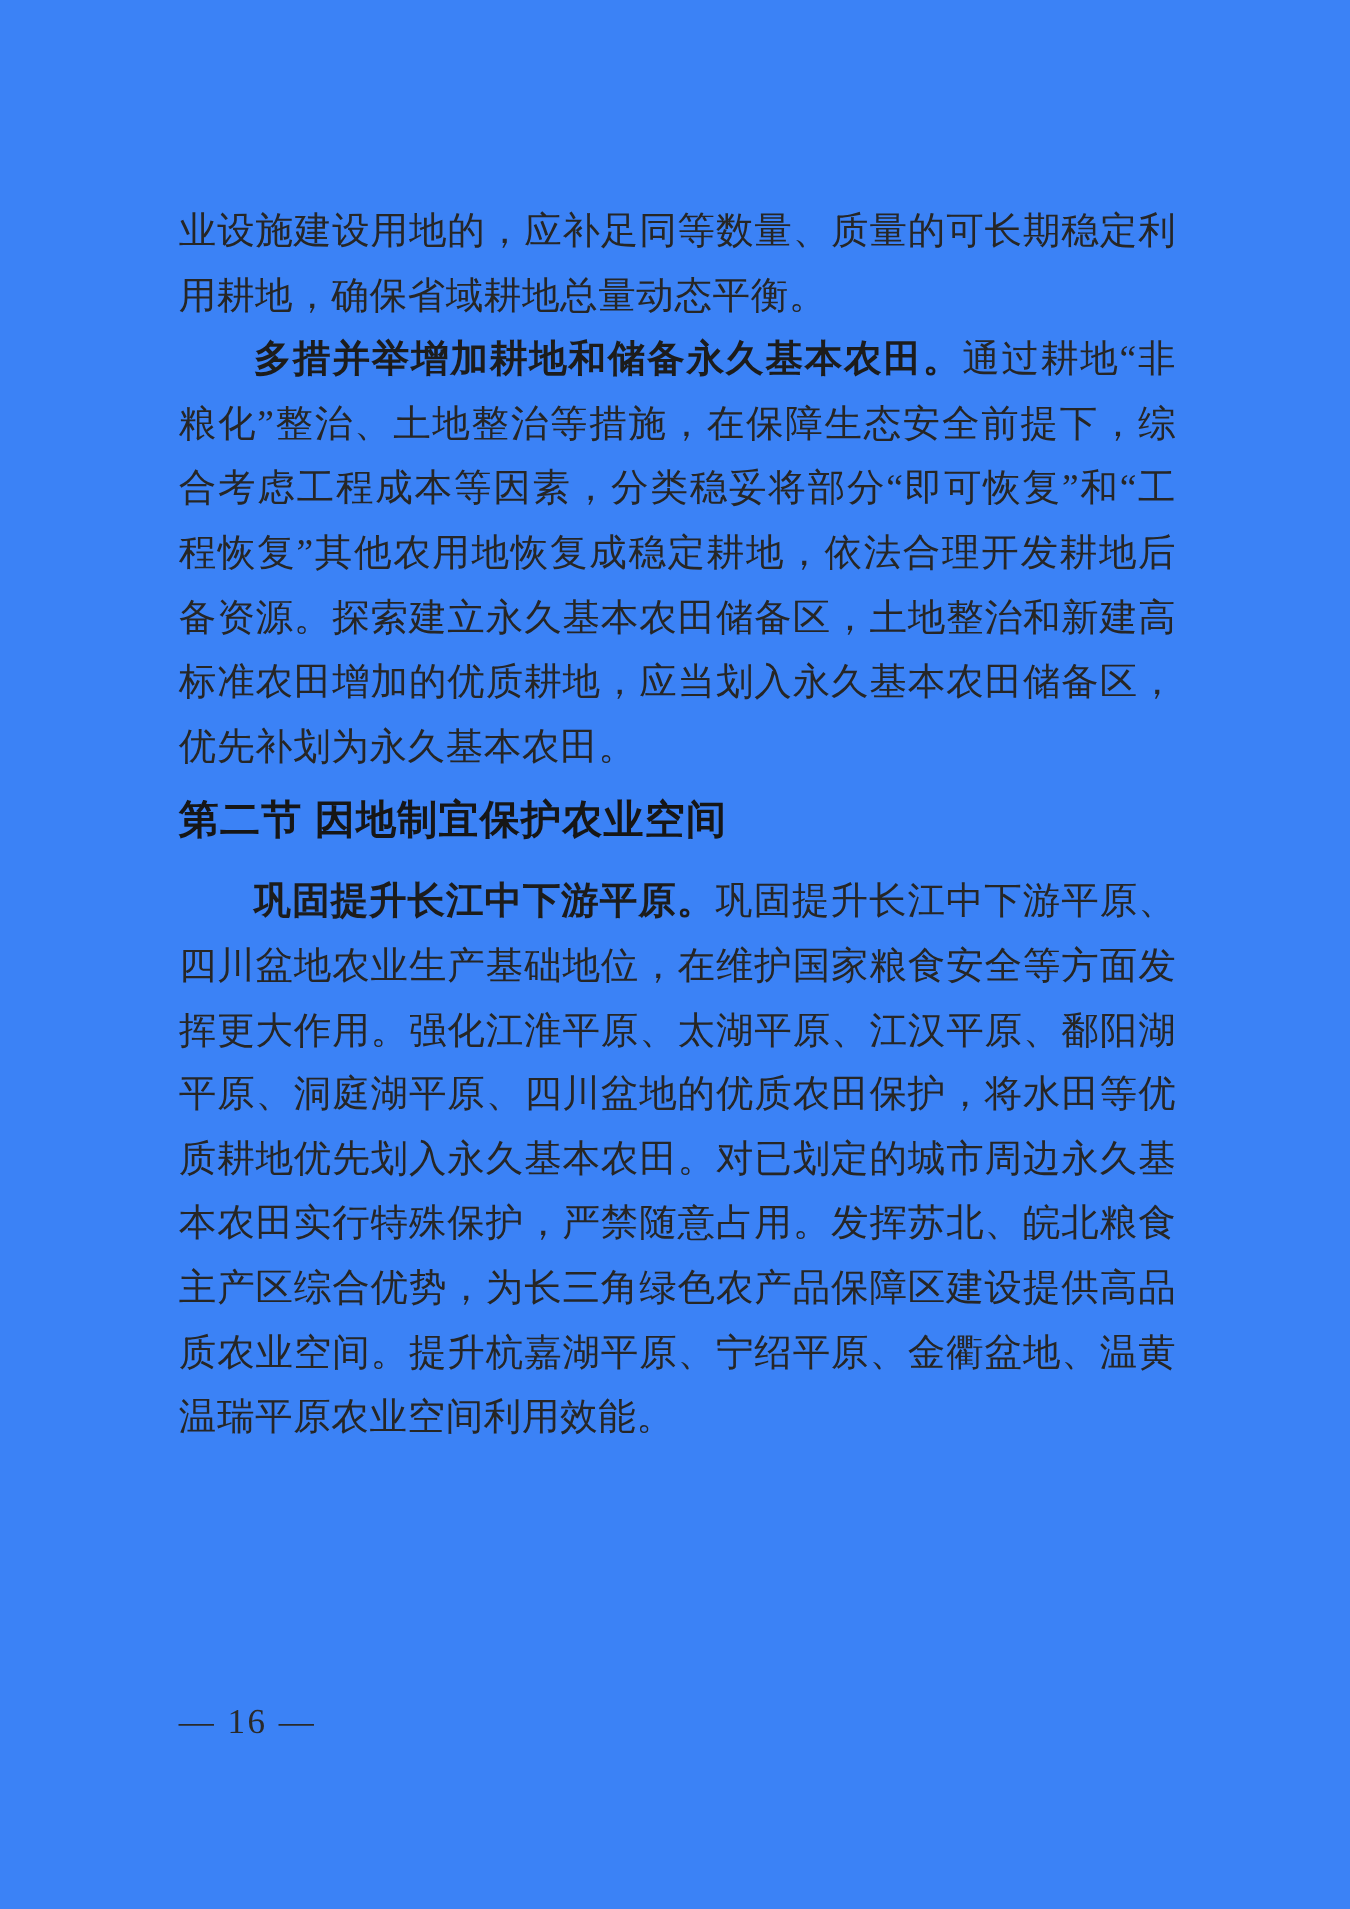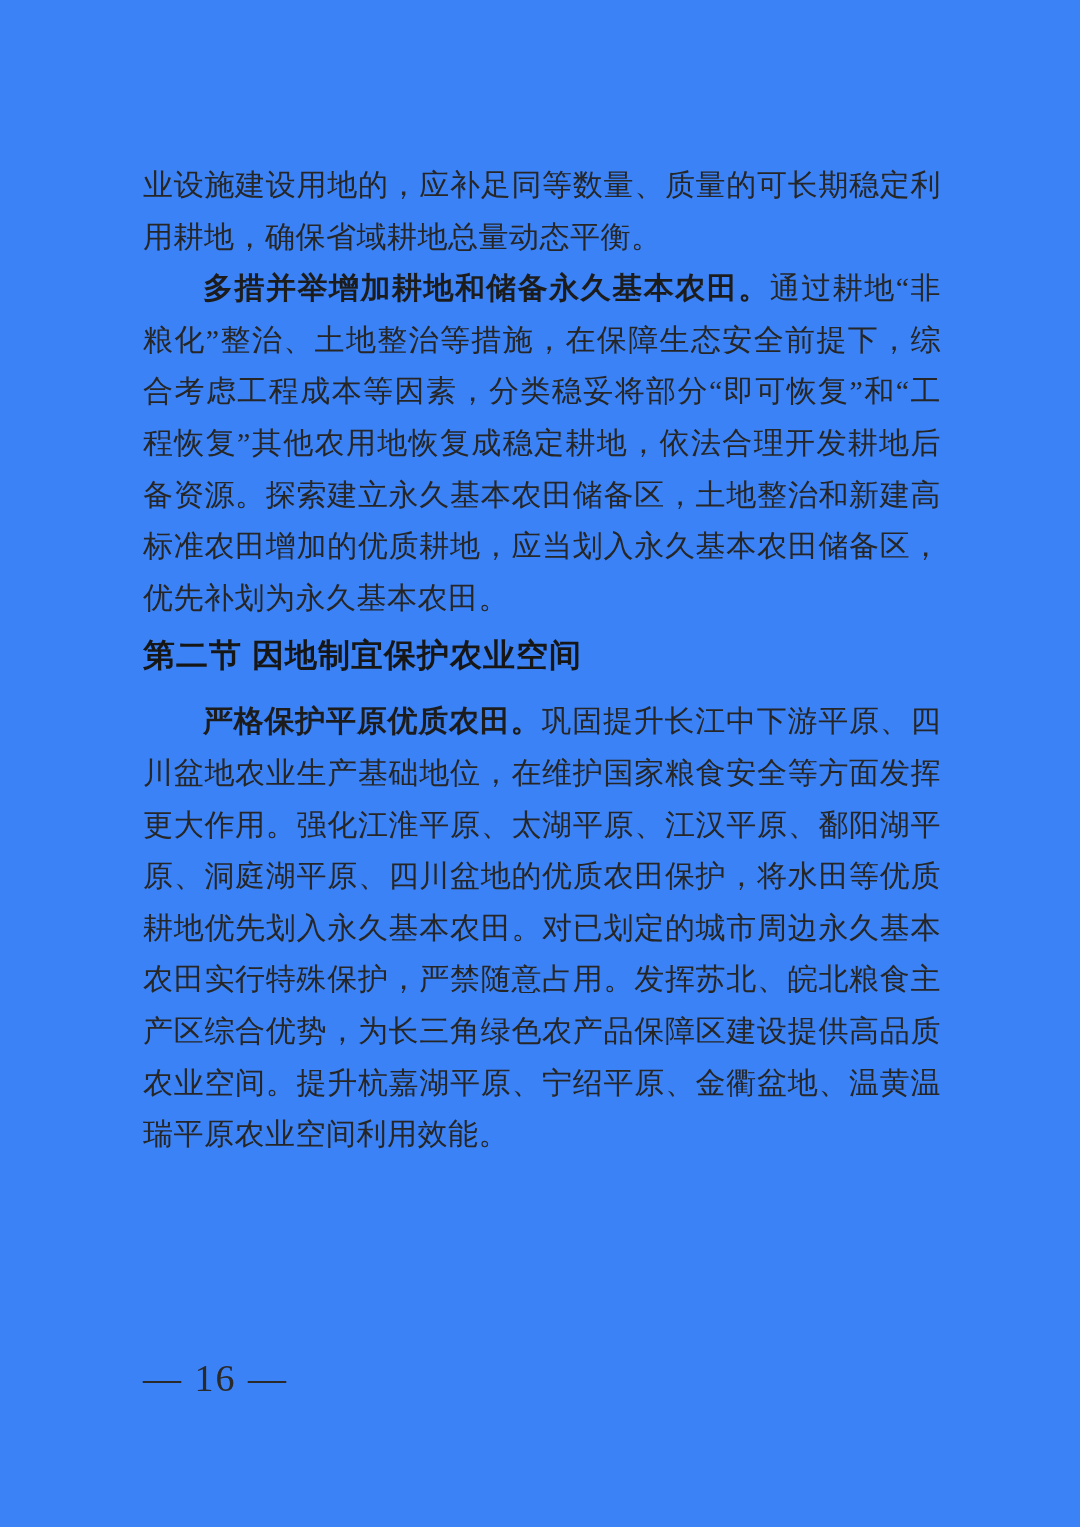--- a/index.html
+++ b/index.html
@@ -44,38 +44,38 @@
     color: #161616;
     text-align: left;
     text-indent: 0;
     margin: 7px 0 15px 0;
     letter-spacing: 1px;
   }
   .page-number {
     position: absolute;
     left: 143px;
     top: 1361px;
-    font-size: 38px;
+    font-size: 28px;
     line-height: 34px;
     color: #2a2a2a;
     letter-spacing: 2px;
     font-family: "Liberation Serif", "DejaVu Serif", serif;
   }
 </style>
 </head>
 <body>
 
 <div class="page">
   <div class="content">
 
     <p class="para">业设施建设用地的，应补足同等数量、质量的可长期稳定利用耕地，确保省域耕地总量动态平衡。</p>
 
     <p class="para indent"><span class="lead">多措并举增加耕地和储备永久基本农田。</span><span>通过耕地“非粮化”整治、土地整治等措施，在保障生态安全前提下，综合考虑工程成本等因素，分类稳妥将部分“即可恢复”和“工程恢复”其他农用地恢复成稳定耕地，依法合理开发耕地后备资源。探索建立永久基本农田储备区，土地整治和新建高标准农田增加的优质耕地，应当划入永久基本农田储备区，优先补划为永久基本农田。</span></p>
 
     <h2 class="heading">第二节 因地制宜保护农业空间</h2>
 
-    <p class="para indent"><span class="lead">严格保护平原优质农田。</span><span>巩固提升长江中下游平原、四川盆地农业生产基础地位，在维护国家粮食安全等方面发挥更大作用。强化江淮平原、太湖平原、江汉平原、鄱阳湖平原、洞庭湖平原、四川盆地的优质农田保护，将水田等优质耕地优先划入永久基本农田。对已划定的城市周边永久基本农田实行特殊保护，严禁随意占用。发挥苏北、皖北粮食主产区综合优势，为长三角绿色农产品保障区建设提供高品质农业空间。提升杭嘉湖平原、宁绍平原、金衢盆地、温黄温瑞平原农业空间利用效能。</span></p>
+    <p class="para indent"><span class="lead">巩固提升长江中下游平原。</span><span>巩固提升长江中下游平原、四川盆地农业生产基础地位，在维护国家粮食安全等方面发挥更大作用。强化江淮平原、太湖平原、江汉平原、鄱阳湖平原、洞庭湖平原、四川盆地的优质农田保护，将水田等优质耕地优先划入永久基本农田。对已划定的城市周边永久基本农田实行特殊保护，严禁随意占用。发挥苏北、皖北粮食主产区综合优势，为长三角绿色农产品保障区建设提供高品质农业空间。提升杭嘉湖平原、宁绍平原、金衢盆地、温黄温瑞平原农业空间利用效能。</span></p>
 
 
   </div>
 
   <div class="page-number">— 16 —</div>
 </div>
 
 </body></html>

